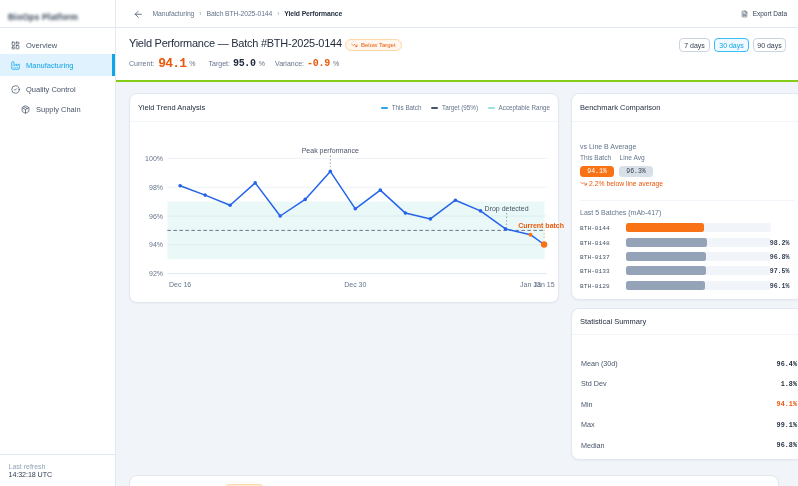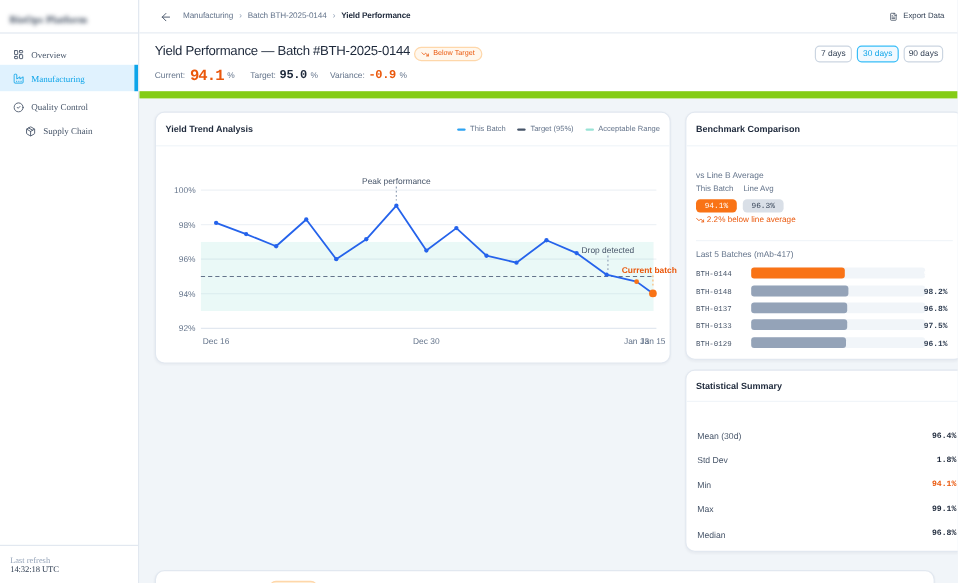--- a/index.html
+++ b/index.html
@@ -1,55 +1,55 @@
 <!DOCTYPE html>
 <html><head>
 <meta charset="utf-8">
 <style>
   * { margin:0; padding:0; box-sizing:border-box; }
   html,body { width:798px; height:486px; overflow:hidden; }
   body { font-family:"Liberation Sans", sans-serif; position:relative; background:#f1f5f9; color:#1e293b; }
   .mono { font-family:"Liberation Mono", monospace; }
 
   
-  #sidebar { position:absolute; left:0; top:0; width:116px; height:486px; background:#fff; border-right:1px solid #e2e8f0; z-index:5;font-family:Liberation Serif, serif; }
+  #sidebar { position:absolute; left:0; top:0; width:116px; height:486px; background:#fff; border-right:1px solid #e2e8f0; z-index:5; }
   #logo { height:28px; border-bottom:1px solid #e2e8f0; padding:6px 0 0 8px; }
   #logo span { font-size:8.5px; font-weight:700; color:#334155; filter:blur(1.8px); letter-spacing:.2px; }
   .nav { position:absolute; left:0; width:115px; height:21.3px; display:flex; align-items:center; padding-left:11px; font-size:7.5px; color:#475569; }
   .nav svg { width:9px; height:9px; margin-right:6px; stroke:#475569; }
   .nav.active { background:#e0f2fe; color:#0ea5e9; font-weight:500; }
   .nav.active svg { stroke:#0ea5e9; }
   .nav.active::after { content:""; position:absolute; right:0; top:0; width:3px; height:100%; background:#0ea5e9; }
   #sbfoot { position:absolute; left:0; top:454px; width:115px; border-top:1px solid #e2e8f0; padding:8px 0 0 8.5px; }
   #sbfoot .l1 { font-size:7px; color:#94a3b8; }
   #sbfoot .l2 { font-size:7.2px; color:#334155; margin-top:0; letter-spacing:-0.1px; }
 
   
   #topbar { position:absolute; left:116px; top:0; width:682px; height:28px; background:#fff; border-bottom:1px solid #e2e8f0; }
   #crumbs { position:absolute; left:17px; top:0; height:27px; display:flex; align-items:center; font-size:6.8px; letter-spacing:-0.1px; color:#64748b; }
   #crumbs .sep { color:#94a3b8; margin:0 5px; font-size:6.8px; }
   #crumbs .cur { color:#1e293b; font-weight:700; }
   #export { position:absolute; right:11px; top:0; height:27px; display:flex; align-items:center; font-size:6.5px; color:#334155; font-weight:400; }
   #export svg { width:7px; height:8px; margin-right:5px; }
 
   
-  #titlebar { position:absolute; left:116px; top:28px; width:682px; height:54px; background:#fff; border-bottom:6px solid #84cc16; }
+  #titlebar { position:absolute; left:116px; top:28px; width:682px; height:54px; background:#fff; border-bottom:2px solid #84cc16; }
   #pgtitle { position:absolute; left:13px; top:9px; font-size:11px; font-weight:400; color:#1e293b; letter-spacing:-0.25px; }
   #badge { position:absolute; left:229px; top:11px; height:12px; display:flex; align-items:center; padding:0 5px; border:1px solid #fed7aa; background:#fff7ed; border-radius:6px; font-size:6px; color:#ea580c; font-weight:400; letter-spacing:0px; }
   #badge svg { width:6.5px; height:6.5px; margin-right:3.5px; }
   .rangebtn { position:absolute; top:10px; height:14px; border:1px solid #cbd5e1; background:#fff; border-radius:4px; font-size:7px; color:#334155; display:flex; align-items:center; justify-content:center; }
   .rangebtn.active { border-color:#38bdf8; background:#f0f9ff; color:#0ea5e9; font-weight:400; }
   #stats { position:absolute; left:13px; top:26px; height:18px; display:flex; align-items:center; }
   #stats .lab { font-size:7px; color:#64748b; }
   #stats .pct { font-size:7px; color:#64748b; margin-left:3px; }
 
   
   .card { position:absolute; background:#fff; border:1px solid #e2e8f0; border-radius:8px; box-shadow:0 1px 2px rgba(15,23,42,.04); }
   .cardhead { height:28px; border-bottom:1px solid #f1f5f9; display:flex; align-items:center; padding:0 8px; }
-  .cardtitle { font-size:7.5px; font-weight:700; color:#1e293b; letter-spacing:0; }
+  .cardtitle { font-size:7.5px; font-weight:400; color:#1e293b; letter-spacing:0; }
 
   
   #chartcard { left:129px; top:93px; width:430px; height:210px; }
   #legend { margin-left:auto; display:flex; align-items:center; font-size:6.3px; color:#64748b; }
   #legend .sw { width:6.5px; height:2px; border-radius:1px; margin-right:4px; }
   #legend .item { display:flex; align-items:center; margin-left:10px; }
 
   
   #benchcard { left:571px; top:93px; width:232px; height:207px; }
   .blab { position:absolute; font-size:7px; color:#64748b; }

